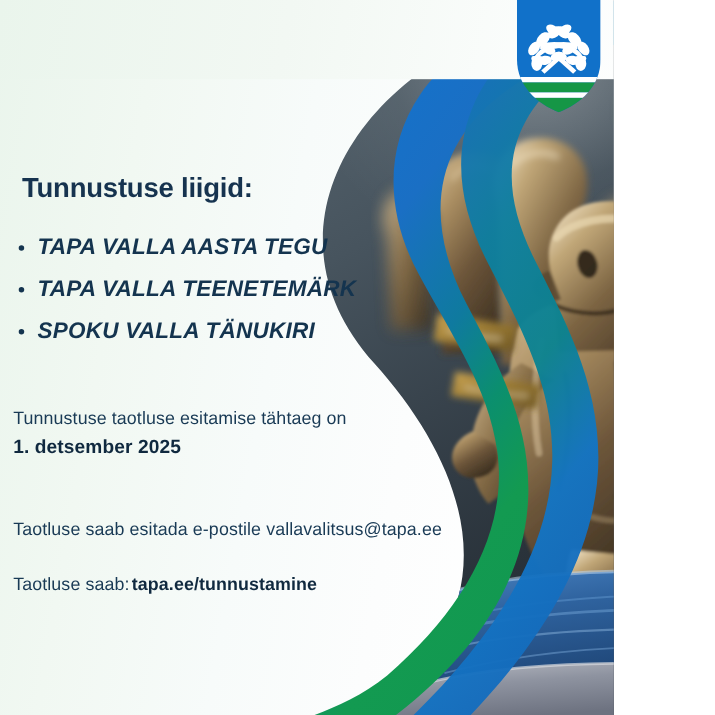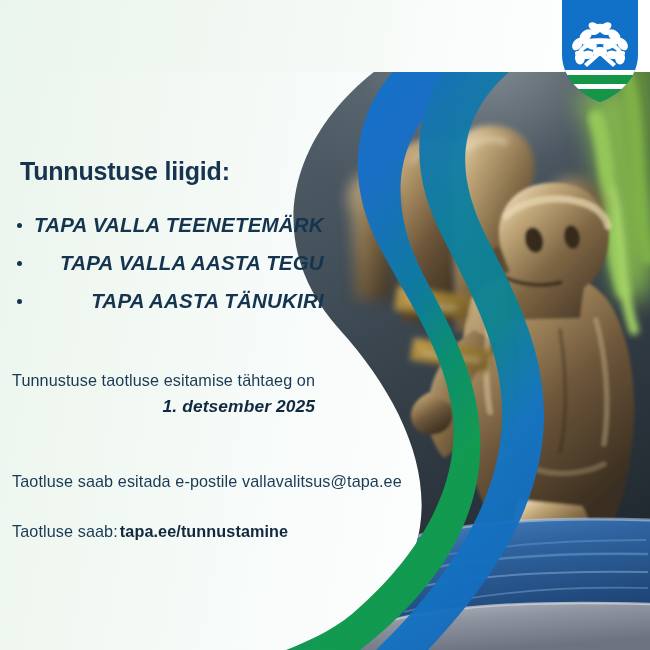--- a/index.html
+++ b/index.html
@@ -5,25 +5,24 @@
   html, body {
     margin: 0;
     padding: 0;
     background: #ffffff;
   }
   body {
     font-family: "Liberation Sans", sans-serif;
   }
   #poster {
     position: relative;
-    width: 650px;
+    width: 558px;
     height: 650px;
     overflow: hidden;
     background: linear-gradient(100deg, #eaf5ec 0%, #f1f8f2 22%, #f7fbfa 45%, #fcfdfd 65%, #ffffff 85%);
-    text-align: right;
   }
 
   
   .header-band {
     position: absolute;
     left: 0; top: 0;
     width: 650px;
     height: 72px;
     z-index: 40;
     background: linear-gradient(100deg, #eaf5ec 0%, #f2f8f3 40%, #fbfdfc 75%, #ffffff 100%);
@@ -120,21 +119,20 @@
     white-space: nowrap;
   }
   .deadline-block { top: 369px; }
   .deadline-strong {
     display: block;
     font-size: 17.4px;
     font-weight: 700;
     color: #10293f;
     letter-spacing: 0.1px;
     margin-top: 2px;
-    font-style: italic;
   }
   .submit-block { top: 470px; }
   .submit-block .line2 { display: block; margin-top: 3px; }
   .form-block { top: 520px; }
   .form-url {
     font-weight: 700;
     color: #10293f;
     margin-left: 2px;
   }
 </style>
@@ -403,23 +401,23 @@
     </svg>
   </div>
 
   <div class="content">
 
     <div class="poster-title">Tapa vald otsib aasta teo kandidaate</div>
 
     <div class="section-heading">Tunnustuse liigid:</div>
 
     <ul class="award-list">
+      <li class="award-item">TAPA VALLA AASTA TEGU</li>
       <li class="award-item">TAPA VALLA TEENETEMÄRK</li>
-      <li class="award-item">TAPA VALLA AASTA TEGU</li>
-      <li class="award-item">TAPA AASTA TÄNUKIRI</li>
+      <li class="award-item">SPOKU VALLA TÄNUKIRI</li>
     </ul>
 
     <div class="info-block deadline-block">
       <span>Tunnustuse taotluse esitamise tähtaeg on</span>
       <span class="deadline-strong">1. detsember 2025</span>
     </div>
 
     <div class="info-block submit-block">
       <span>Taotluse saab esitada e-postile vallavalitsus@tapa.ee</span>
     </div>

